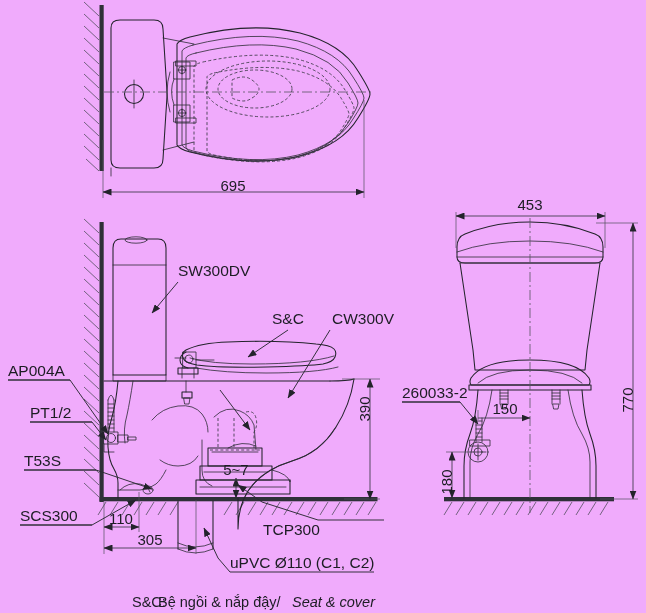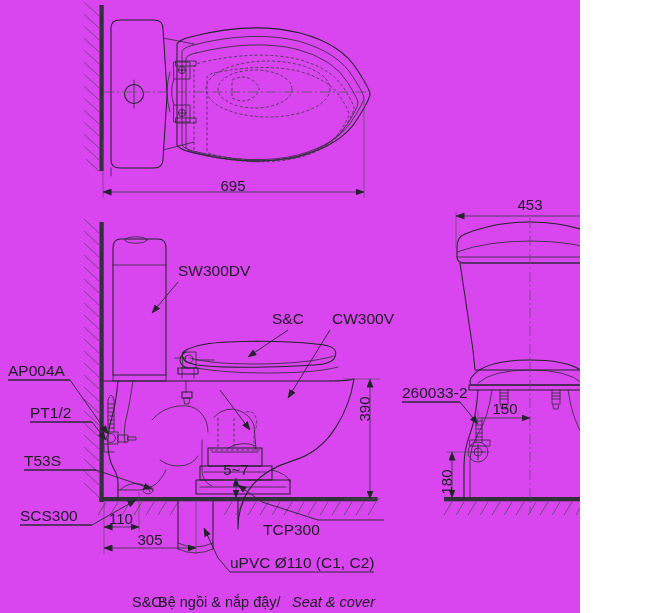--- a/index.html
+++ b/index.html
@@ -7,23 +7,23 @@
     margin: 0;
     padding: 0;
     background: #ffffff;
   }
   body {
     font-family: "Liberation Sans", sans-serif;
     -webkit-font-smoothing: antialiased;
   }
   #drawing-root {
     position: relative;
-    width: 580px;
+    width: 646px;
     height: 613px;
-    background: #d946ef;
+    background: #f0abfc;
     overflow: hidden;
     text-align: right;
   }
   #drawing-svg {
     position: absolute;
     left: 0;
     top: 0;
     width: 646px;
     height: 613px;
     display: block;

